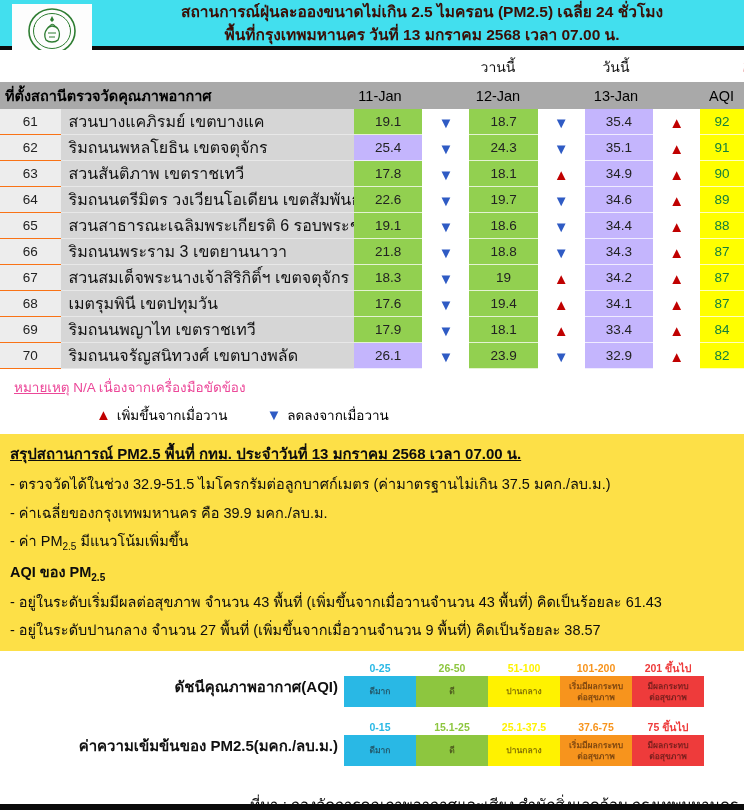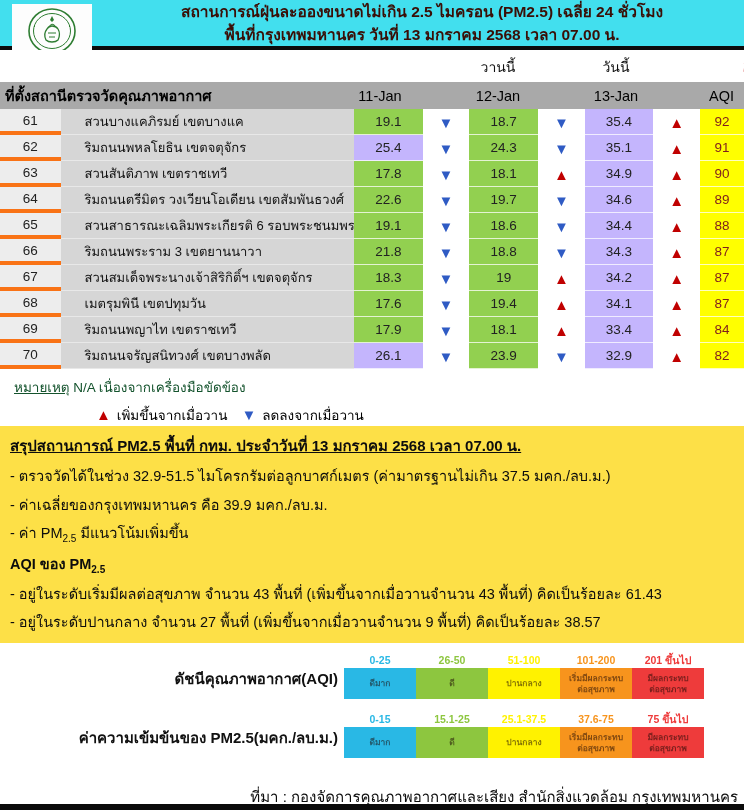--- a/index.html
+++ b/index.html
@@ -26,35 +26,35 @@
   
   .thead { display:flex; height:27px; background:#a9a9a9; align-items:center; font-size:14.5px; color:#000; }
   .thead .h-station { width:345px; padding-left:5px; font-weight:bold; overflow:hidden; white-space:nowrap; }
   .h-val { width:70px; text-align:center; }
   .h-arrow { width:48px; }
   .h-val2,.h-val3 { width:70px; text-align:center; }
   .h-aqi { width:45px; text-align:center; }
   .thead { position:relative; }
 
   .trow { display:flex; height:26px; align-items:stretch; font-size:13.5px; }
-  .c-num { width:62px; background:#ededed; display:flex; align-items:center; justify-content:center; color:#222; border-bottom:4px solid #f97316; }
-  .c-name { width:300px; background:#d6d6d6; display:flex; align-items:center; padding-left:24px; white-space:nowrap; overflow:hidden; color:#111; font-size:13px; border-bottom:1px solid #e8e8e8; }
+  .c-num { width:62px; background:#ededed; display:flex; align-items:center; justify-content:center; color:#222; border-bottom:1px solid #f97316; }
+  .c-name { width:300px; background:#d6d6d6; display:flex; align-items:center; padding-left:8px; white-space:nowrap; overflow:hidden; color:#111; font-size:16px; border-bottom:1px solid #e8e8e8; }
   .c-val { width:70px; display:flex; align-items:center; justify-content:center; color:#222; border-bottom:1px solid rgba(255,255,255,.75); }
   .c-val.green { background:#92d050; }
   .c-val.yellow { background:#c4b5fd; }
   .c-arrow { width:48px; display:flex; align-items:center; justify-content:center; background:#fff; }
   .c-arrow span { font-size:15px; line-height:1; }
   .c-arrow span.up { color:#c00000; }
   .c-arrow span.down { color:#2f5bc4; }
-  .c-aqi { width:45px; background:#ffff00; display:flex; align-items:center; justify-content:center; color:#7f1d1d; border-bottom:1px solid rgba(255,255,255,.75); }
-
-  
-  .notes { padding:7px 0 0 14px; font-size:13.5px; color:#14532d; }
+  .c-aqi { width:45px; background:#ffff00; display:flex; align-items:center; justify-content:center; color:#15803d; border-bottom:1px solid rgba(255,255,255,.75); }
+
+  
+  .notes { padding:7px 0 0 14px; font-size:13.5px; color:#ec4899; }
   .remark-label { text-decoration:underline; }
-  .arrow-legend { padding:6px 0 0 96px; font-size:13.5px; display:flex; gap:14px; align-items:center; }
+  .arrow-legend { padding:6px 0 8px 96px; font-size:13.5px; display:flex; gap:39px; align-items:center; }
   .arrow-legend .tri-up { color:#c00000; font-size:15px; margin-right:6px; }
   .arrow-legend .tri-down { color:#2f5bc4; font-size:15px; margin-right:6px; }
 
   
   .summary { background:#fde047; padding:8px 14px 10px 10px; font-size:14.5px; color:#0d0d0d; }
   .summary .s-title { font-weight:bold; text-decoration:underline; margin-bottom:9px; font-size:15px; }
   .summary p { margin:0 0 9px 0; line-height:1.35; }
   .summary p:last-child { margin-bottom:0; }
   .summary sub { font-size:10px; }
   .aqi-head { font-weight:bold; }

